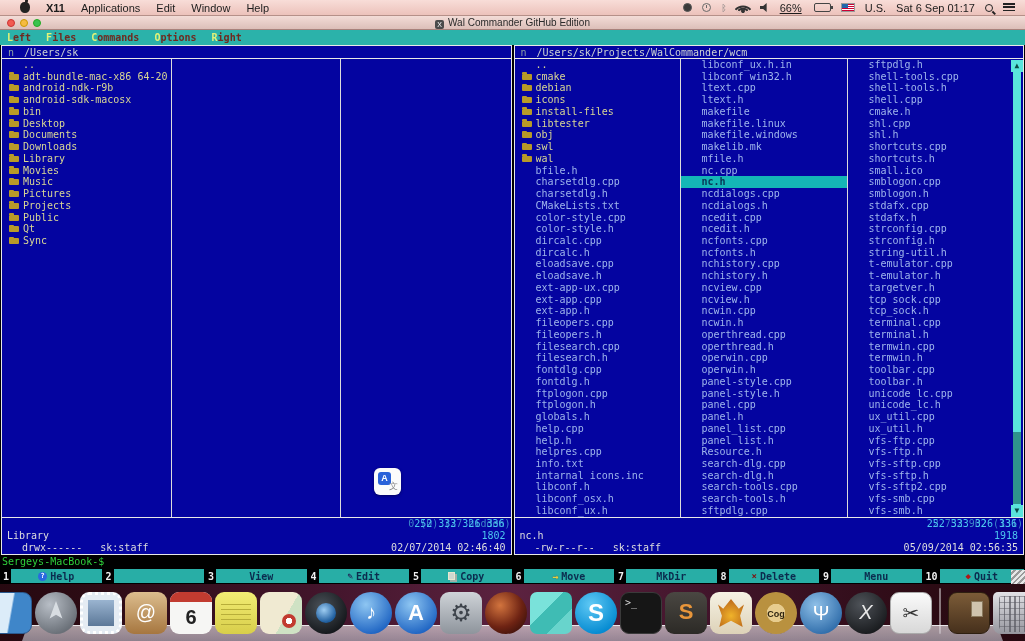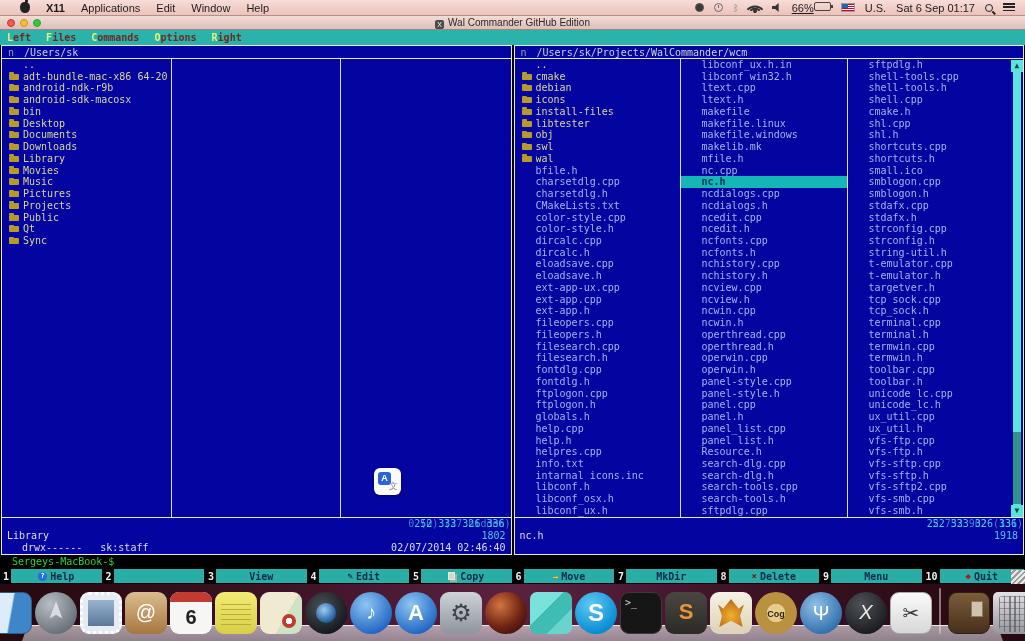--- a/index.html
+++ b/index.html
@@ -22,21 +22,21 @@
   .st-rec { width:9px; height:9px; border-radius:50%; background:#3a3a3a; border:1.5px solid #555; }
   .st-clock { width:9px; height:9px; border-radius:50%; border:1.5px solid #6a6a6a; position:relative; }
   .st-clock::before{ content:""; position:absolute; left:3px; top:1px; width:1px; height:3px; background:#6a6a6a; }
   .st-bt { color:#7a7a7a; font-size:9px; }
   .wifi { position:relative; width:13px; height:10px; }
   .wifi i { position:absolute; border:solid #333; border-width:2px 2px 0 0; border-radius:0 100% 0 0; transform:rotate(-45deg); }
   .wifi i:nth-child(1){ width:12px; height:12px; left:0; top:0; }
   .wifi i:nth-child(2){ width:8px; height:8px; left:2px; top:3px; }
   .wifi i:nth-child(3){ width:4px; height:4px; left:4px; top:6px; border-radius:50%; background:#333; border:0; }
   .vol { width:10px; height:10px; background:#333; clip-path:polygon(0 35%,35% 35%,70% 5%,70% 95%,35% 65%,0 65%); }
-  .batt { display:flex; gap:0;text-decoration:underline; }
+  .batt { display:flex; align-items:center; gap:12px;text-decoration:underline; }
   .batt-body { width:17px; height:9px; border:1px solid #444; border-radius:2px; padding:1px; position:relative; }
   .batt-body::after{ content:""; position:absolute; right:-3px; top:2px; width:2px; height:3px; background:#444; }
   .batt-fill { height:100%; width:66%; background:#3a3a3a; }
   .flag { width:14px; height:9px; background:repeating-linear-gradient(#c03 0 1px,#fff 1px 2px); position:relative; border:0.5px solid #999; }
   .flag::before{ content:""; position:absolute; left:0; top:0; width:6px; height:4px; background:#26a; }
   .spot { width:8px; height:8px; border:1.5px solid #222; border-radius:50%; position:relative; }
   .spot::after{ content:""; position:absolute; width:4px; height:1.5px; background:#222; transform:rotate(45deg); left:6px; top:7px; }
   .notif { width:12px; height:9px; background:repeating-linear-gradient(#222 0 1.5px, transparent 1.5px 3.5px); }
 
   
@@ -98,21 +98,21 @@
   
   .sbar { position:absolute; top:14px; right:0; bottom:37px; width:12px; z-index:5; }
   .sb-btn { position:absolute; left:0; width:12px; height:12px; background:#5ae4dc; color:#0a4a46;
     font-size:8px; line-height:12px; text-align:center; font-weight:bold; }
   .sb-up { top:0; } .sb-dn { bottom:0; }
   .sb-track { position:absolute; top:12px; bottom:12px; left:2px; width:8px; background:#5ae4dc; }
   .sb-thumb { position:absolute; left:2px; width:8px; top:372px; height:72px; background:#2f948c; }
 
   
   .cmdline { position:absolute; top:556px; left:0; width:1025px; height:12px; background:#000;
-    color:#2fcf3a; font-size:10px; line-height:12px; padding-left:12px; }
+    color:#2fcf3a; font-size:10px; line-height:12px; padding-left:2px; }
 
   
   .fnbar { position:absolute; top:568px; left:0; width:1025px; height:16px; background:#000;
     display:flex; z-index:20; }
   .fn-cell { flex:1; display:flex; align-items:center; }
   .fn-num { color:#f0f0f0; font-size:10px; font-weight:bold; padding:0 2px 0 3px; min-width:11px; }
   .fn-btn { flex:1; height:14px; background:#28aea6; color:#0b2b4e; font-size:10px; font-weight:bold;
     display:flex; align-items:center; justify-content:center; gap:3px; cursor:default; margin-right:1px; }
   .fn-ic { display:inline-block; }
   .ic-help { width:9px; height:9px; border-radius:50%; background:#2a6adf; color:#fff; font-size:7px; line-height:9px; text-align:center; }
@@ -821,20 +821,24 @@
       <div class="p-sep"></div>
       <div class="p-info">
         <div class="i-count">
           <span class="center">2 752 902 (131)</span>
           <span class="free">252 333 326 336</span>
         </div>
         <div class="i-name">
           <span class="nm">nc.h</span>
           <span class="sz">1918</span>
         </div>
+        <div class="i-perm">
+          <span class="pm"><span>-rw-r--r--</span>&nbsp;&nbsp;&nbsp;<span>sk:staff</span></span>
+          <span class="dt">05/09/2014  02:56:35</span>
+        </div>
       </div>
       <div class="sbar">
         <div class="sb-btn sb-up">▲</div>
         <div class="sb-track"></div>
         <div class="sb-thumb"></div>
         <div class="sb-btn sb-dn">▼</div>
       </div>
     </div>
   </div>
 

